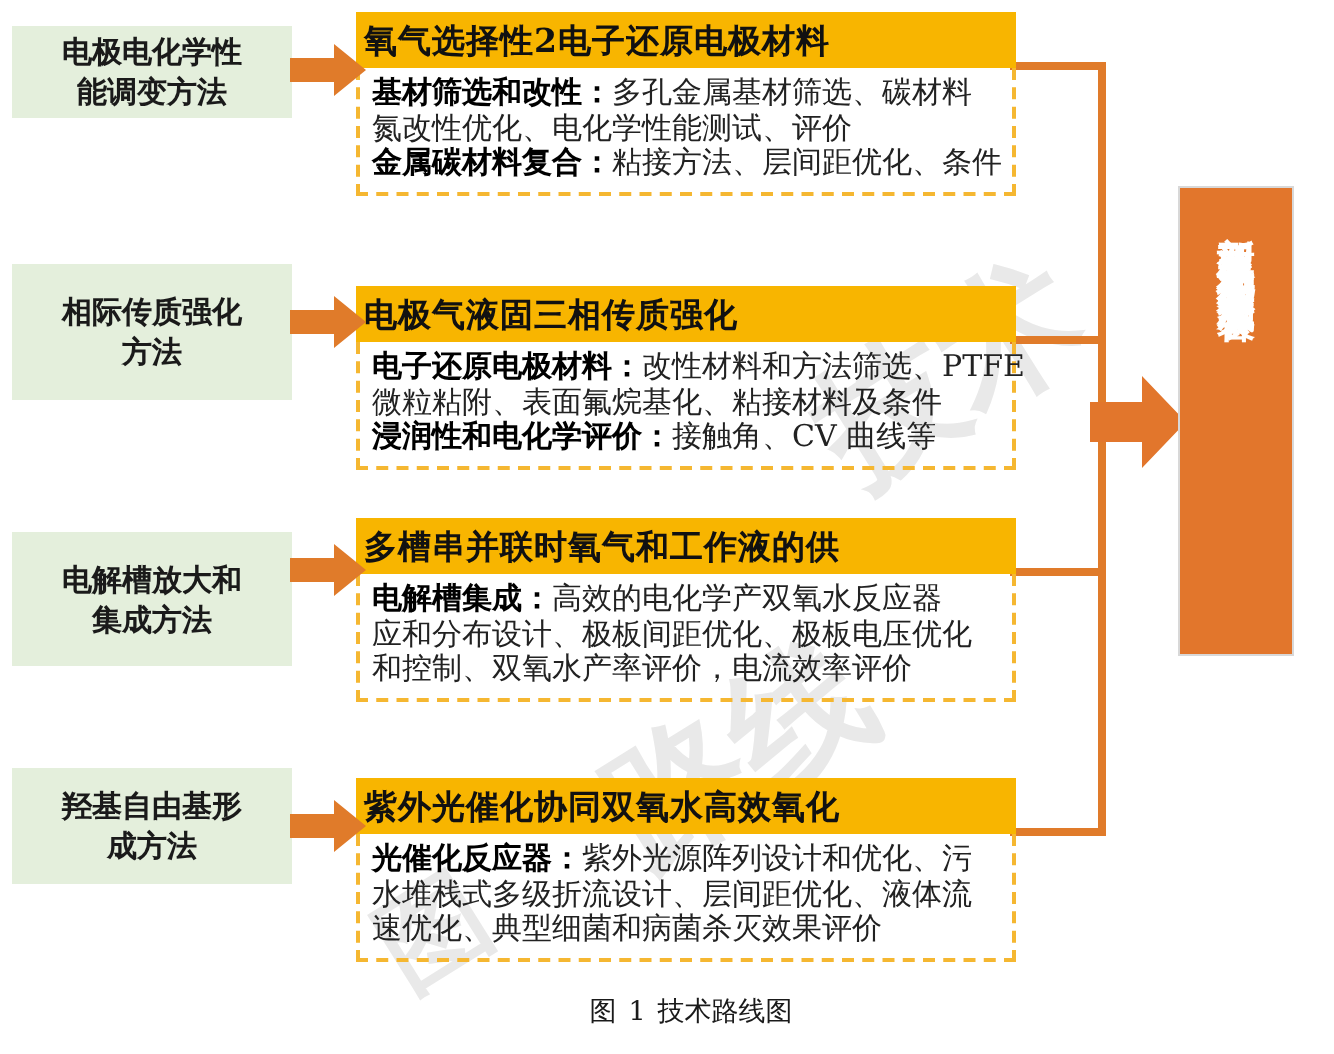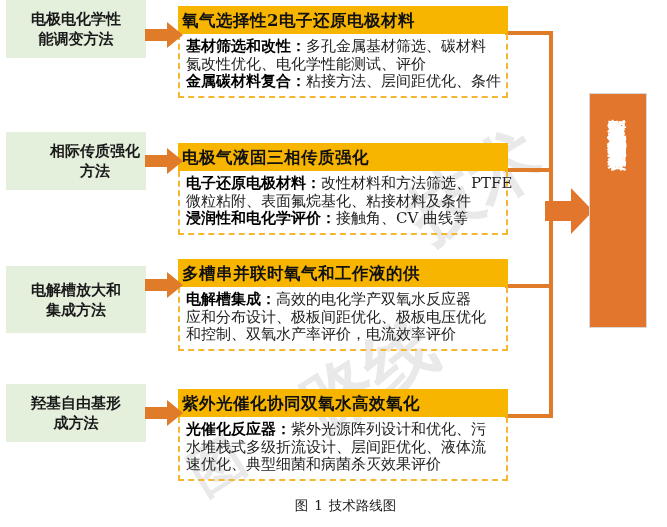--- a/index.html
+++ b/index.html
@@ -126,38 +126,38 @@
 </style>
 </head>
 <body>
 
 <div id="canvas">
 
   <div class="watermark wm1">技术</div>
   <div class="watermark wm2">路线</div>
   <div class="watermark wm3">图</div>
 
-  <div class="method-box" style="top:0;height:58px;">
+  <div class="method-box" style="top:13px;height:46px;">
     <span>电极电化学性<br>能调变方法</span>
   </div>
   <div class="arrow-right" style="left:145px;top:22px;">
     <svg width="38" height="26" viewBox="0 0 38 26">
         <polygon points="0,7 22,7 22,0 38,13 22,26 22,19 0,19" fill="#e07b2a"></polygon>
       </svg>
   </div>
   <div class="group" style="top:6px;">
     <div class="title-bar">氧气选择性2电子还原电极材料</div>
     <div class="detail-box">
       <div class="detail-line"><b>基材筛选和改性：</b><span>多孔金属基材筛选、碳材料</span></div>
       <div class="detail-line"><b></b><span>氮改性优化、电化学性能测试、评价</span></div>
       <div class="detail-line"><b>金属碳材料复合：</b><span>粘接方法、层间距优化、条件</span></div>
     </div>
   </div>
 
-  <div class="method-box" style="top:132px;height:58px;justify-content:flex-end;">
+  <div class="method-box" style="top:132px;height:68px;">
     <span>相际传质强化<br>方法</span>
   </div>
   <div class="arrow-right" style="left:145px;top:148px;">
     <svg width="38" height="26" viewBox="0 0 38 26">
         <polygon points="0,7 22,7 22,0 38,13 22,26 22,19 0,19" fill="#e07b2a"></polygon>
       </svg>
   </div>
   <div class="group" style="top:143px;">
     <div class="title-bar">电极气液固三相传质强化</div>
     <div class="detail-box">

